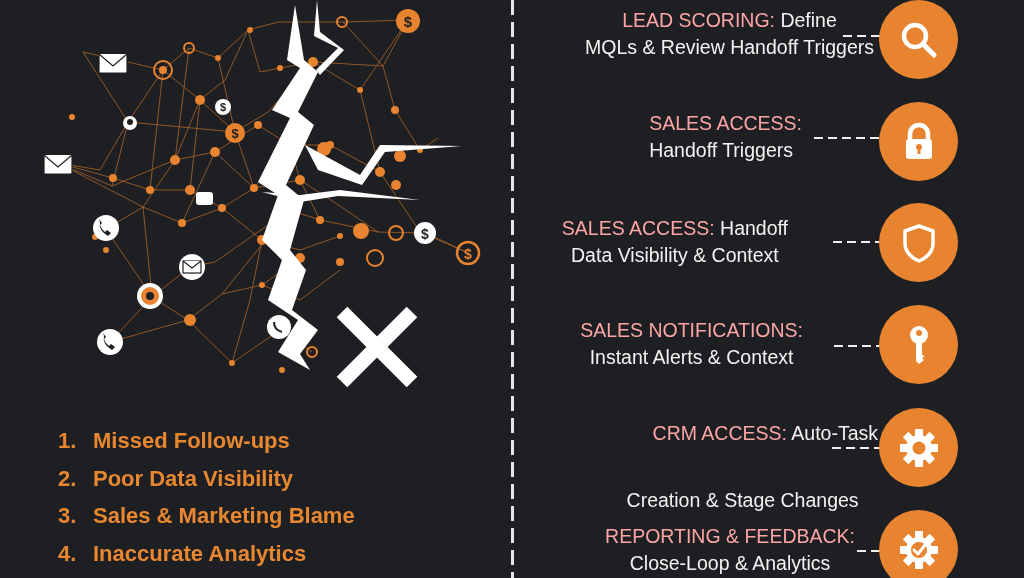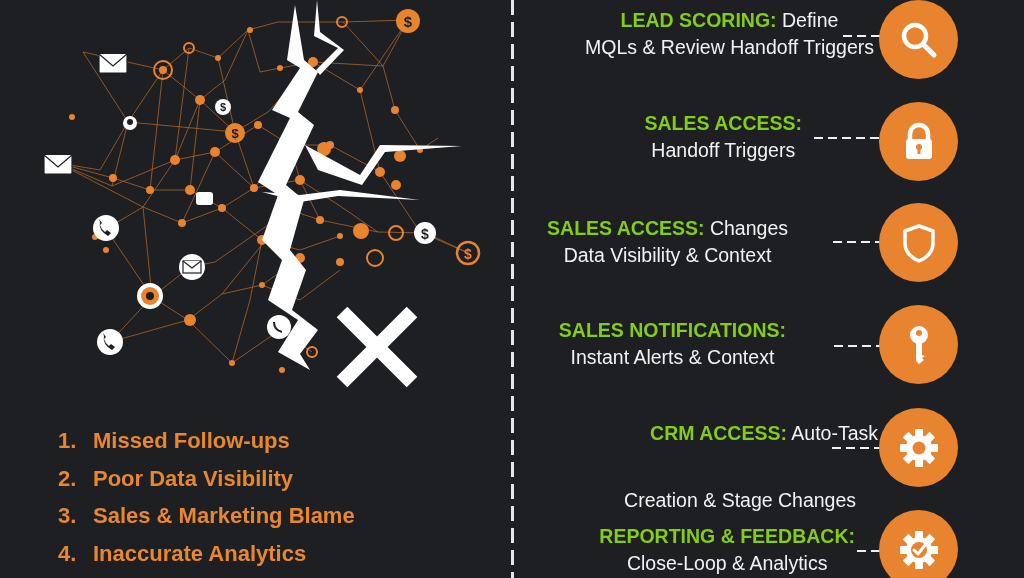--- a/index.html
+++ b/index.html
@@ -18,21 +18,21 @@
   .problems-list li {
     color:#e8872f; font-weight:bold; font-size:22px; line-height:37.5px; white-space:nowrap;
   }
   .problems-list .num { display:inline-block; width:35px; }
   .right-panel { position:absolute; left:514px; top:0; width:510px; height:578px; }
   .step { position:absolute; left:0; width:510px; height:90px; }
   .step-text {
     position:absolute; right:146px; top:0; text-align:center;
     font-size:19.5px; line-height:27px; color:#f2f2f2; white-space:nowrap;
   }
-  .step-title { color:#84cc16; font-weight:bold; }
+  .step-title { color:#fca5a5; font-weight:normal; }
   .connector {
     position:absolute; width:42px; height:2px;
     background: repeating-linear-gradient(to right, #f0f0f0 0 9px, transparent 9px 14px);
   }
   .step-circle {
     position:absolute; left:365px; width:79px; height:79px; border-radius:50%;
     background:#e8842f; display:flex; align-items:center; justify-content:center;
   }
   .step-circle svg { width:44px; height:44px; }
 </style>
@@ -187,48 +187,48 @@
       <svg viewBox="0 0 44 44">
           <circle cx="18" cy="18" r="11" fill="none" stroke="#fff" stroke-width="4.5"></circle>
           <line x1="26" y1="26" x2="37" y2="37" stroke="#fff" stroke-width="5" stroke-linecap="round"></line>
         </svg>
     </div>
   </div>
 
   <div class="step" style="top:102px;">
     <div class="step-text" style="top:8px; right:222px;">
       <div><span class="step-title">SALES ACCESS:</span><span></span></div>
-      <div style="text-align:center;">Handoff Triggers</div>
+      <div style="text-align:left;">Handoff Triggers</div>
     </div>
     <div class="connector" style="left:300px; top:35px; width:68px;"></div>
     <div class="step-circle" style="top:0px;">
       <svg viewBox="0 0 44 44">
           <path d="M13 20 V14 a9 9 0 0 1 18 0 V20" fill="none" stroke="#fff" stroke-width="4.5"></path>
           <rect x="9" y="19" width="26" height="20" rx="3" fill="#fff"></rect>
           <circle cx="22" cy="27" r="3" fill="#e8842f"></circle>
           <rect x="20.5" y="28" width="3" height="6" fill="#e8842f"></rect>
         </svg>
     </div>
   </div>
 
   <div class="step" style="top:203px;">
     <div class="step-text" style="top:12px; right:236px;">
-      <div><span class="step-title">SALES ACCESS:</span><span> Changes</span></div>
+      <div><span class="step-title">SALES ACCESS:</span><span> Handoff</span></div>
       <div>Data Visibility &amp; Context</div>
     </div>
     <div class="connector" style="left:319px; top:38px; width:48px;"></div>
     <div class="step-circle" style="top:0px;">
       <svg viewBox="0 0 44 44">
           <path d="M22 5 L36 10 V22 C36 31 29 37 22 40 C15 37 8 31 8 22 V10 Z" fill="none" stroke="#fff" stroke-width="3.5" stroke-linejoin="round"></path>
         </svg>
     </div>
   </div>
 
   <div class="step" style="top:305px;">
-    <div class="step-text" style="top:12px; right:238px;">
+    <div class="step-text" style="top:12px; right:221px;">
       <div><span class="step-title">SALES NOTIFICATIONS:</span><span></span></div>
       <div>Instant Alerts &amp; Context</div>
     </div>
     <div class="connector" style="left:320px; top:40px; width:47px;"></div>
     <div class="step-circle" style="top:0px;">
       <svg viewBox="0 0 44 44">
           <circle cx="22" cy="12" r="9" fill="#fff"></circle>
           <circle cx="22" cy="10" r="3" fill="#e8842f"></circle>
           <path d="M19 19 H25 V32 L28 33 L25 35 L27 37 L22 41 L19 38 Z" fill="#fff"></path>
         </svg>

